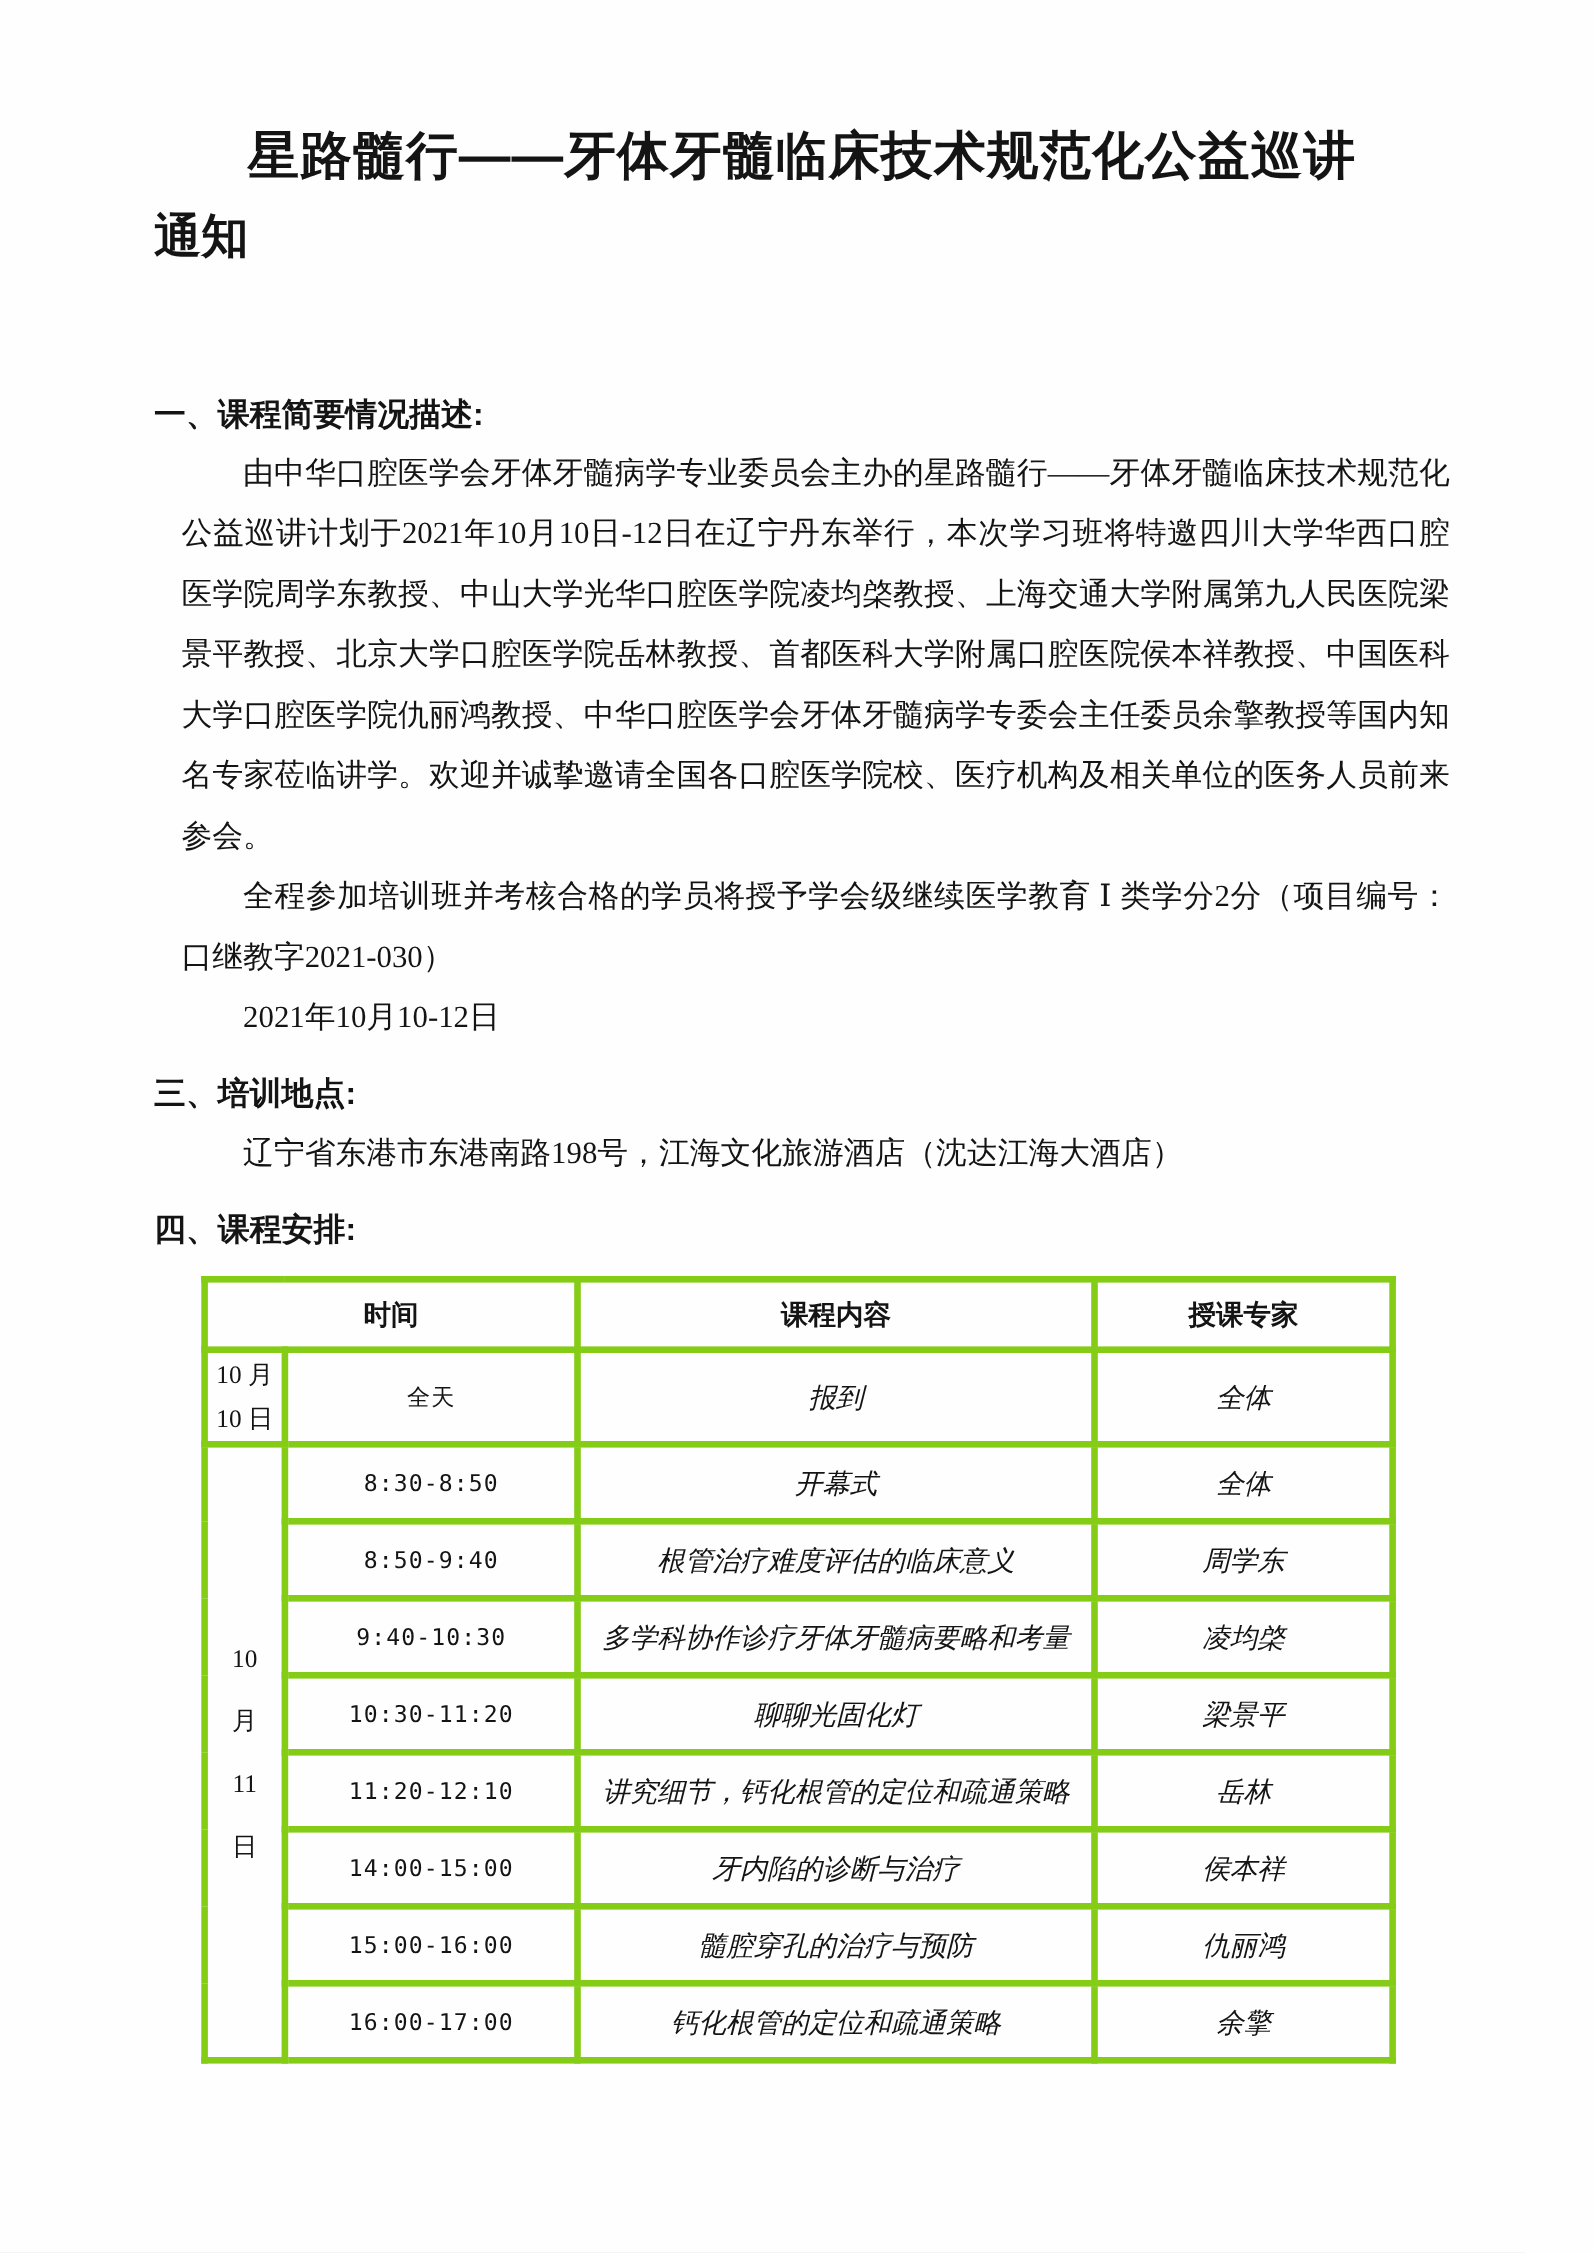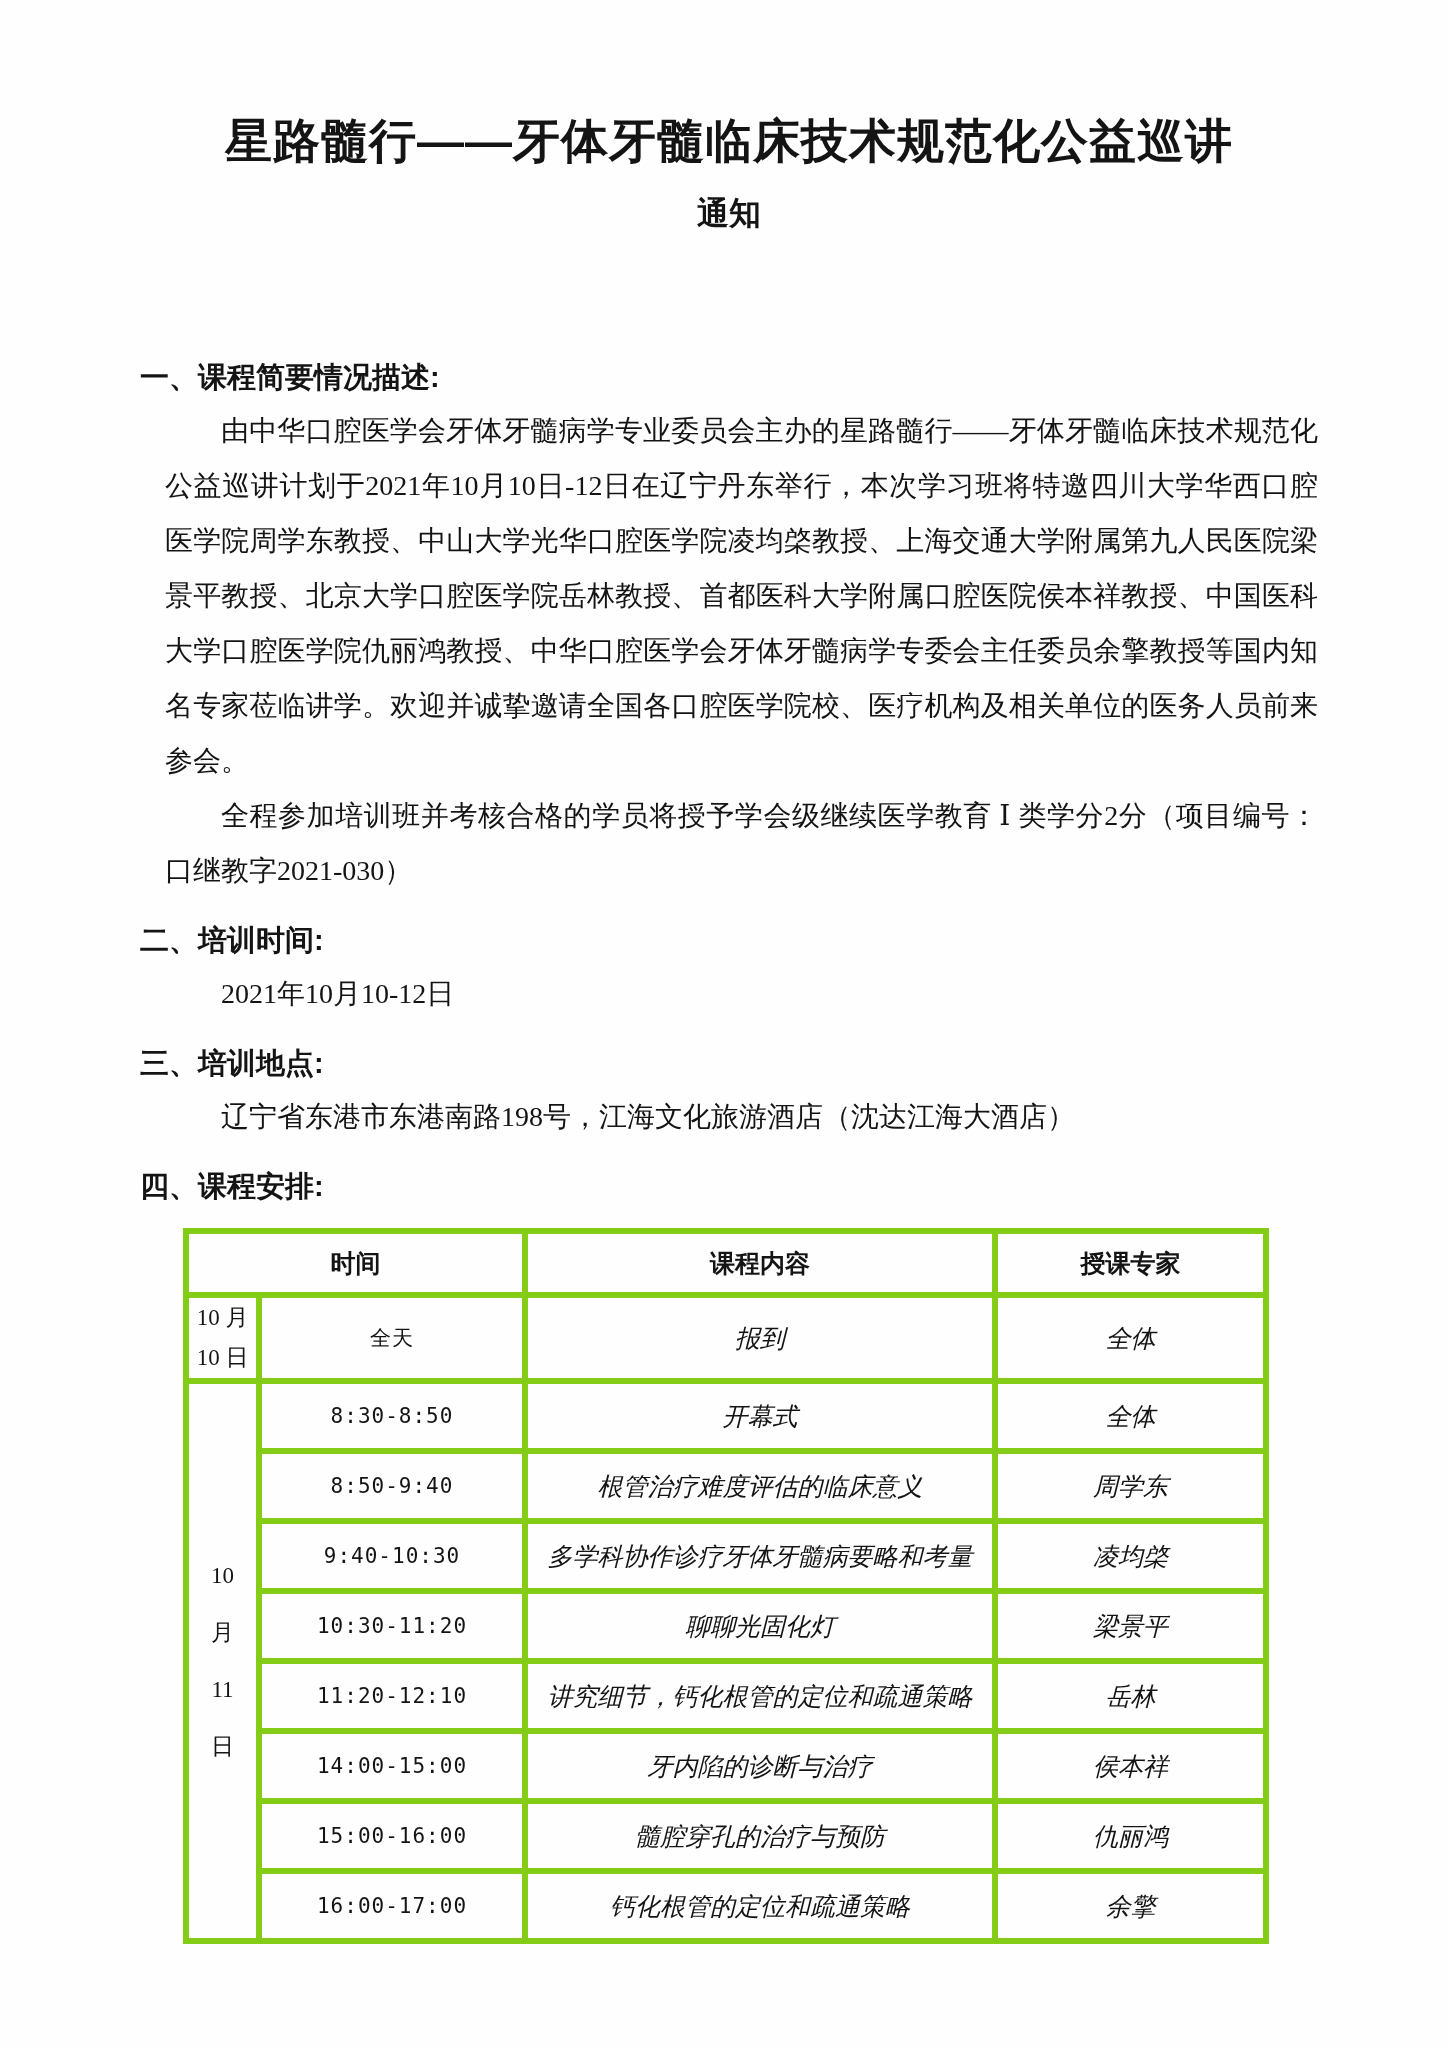--- a/index.html
+++ b/index.html
@@ -17,25 +17,25 @@
   .doc-title {
     font-family:"Liberation Sans","DejaVu Sans",sans-serif;
     font-weight:bold;
     font-size:47px;
     line-height:60px;
     text-align:center;
     margin:16px;
     letter-spacing:1px;
   }
   .doc-subtitle {
-    font-family:Liberation Mono, monospace;
+    font-family:Liberation Serif, serif;
     font-weight:bold;
-    font-size:32px;
+    font-size:43px;
     line-height:58px;
-    text-align:center;
+    text-align:left;
     margin:6px 0 0 0;
   }
   .sec-heading {
     font-family:"Liberation Sans","DejaVu Sans",sans-serif;
     font-weight:bold;
     font-size:29px;
     line-height:32px;
     margin:26px 0 10px 0;
   }
   .sec-heading.first { margin-top:116px; }
@@ -91,21 +91,20 @@
 
 <div class="page">
 
   <h1 class="doc-title">星路髓行——牙体牙髓临床技术规范化公益巡讲</h1>
   <h1 class="doc-subtitle">通知</h1>
 
   <h2 class="sec-heading first">一、课程简要情况描述:</h2>
   <p class="body-p">由中华口腔医学会牙体牙髓病学专业委员会主办的星路髓行——牙体牙髓临床技术规范化公益巡讲计划于2021年10月10日-12日在辽宁丹东举行，本次学习班将特邀四川大学华西口腔医学院周学东教授、中山大学光华口腔医学院凌均棨教授、上海交通大学附属第九人民医院梁景平教授、北京大学口腔医学院岳林教授、首都医科大学附属口腔医院侯本祥教授、中国医科大学口腔医学院仇丽鸿教授、中华口腔医学会牙体牙髓病学专委会主任委员余擎教授等国内知名专家莅临讲学。欢迎并诚挚邀请全国各口腔医学院校、医疗机构及相关单位的医务人员前来参会。</p>
   <p class="body-p">全程参加培训班并考核合格的学员将授予学会级继续医学教育 Ⅰ 类学分2分（项目编号：口继教字2021-030）</p>
 
-  <h2 class="sec-heading">二、培训时间:</h2>
   <p class="body-p">2021年10月10-12日</p>
 
   <h2 class="sec-heading">三、培训地点:</h2>
   <p class="body-p">辽宁省东港市东港南路198号，江海文化旅游酒店（沈达江海大酒店）</p>
 
   <h2 class="sec-heading">四、课程安排:</h2>
 
   <table class="schedule">
     <colgroup>
       <col style="width:73px">

